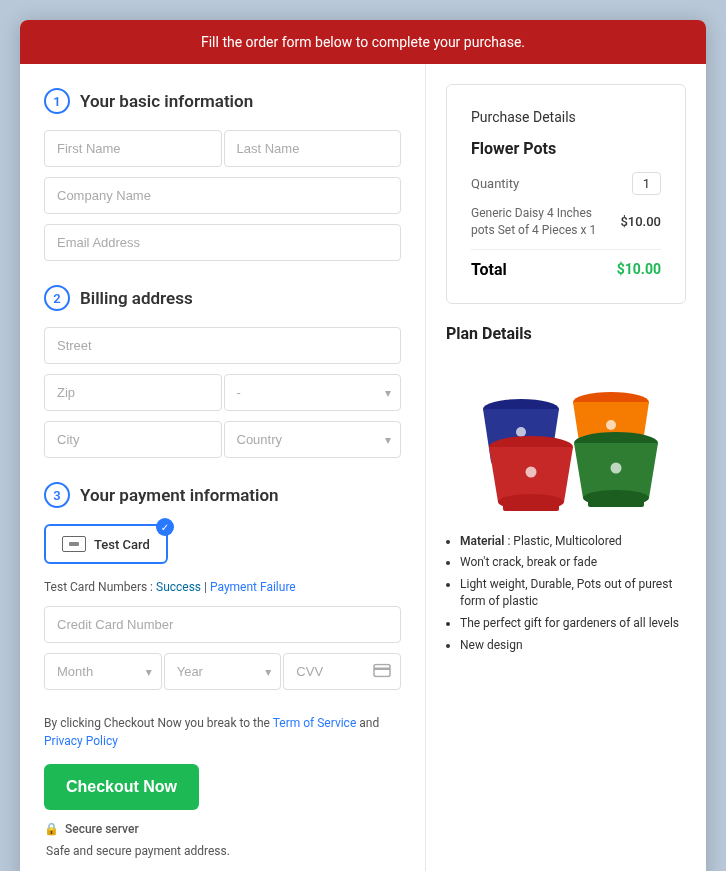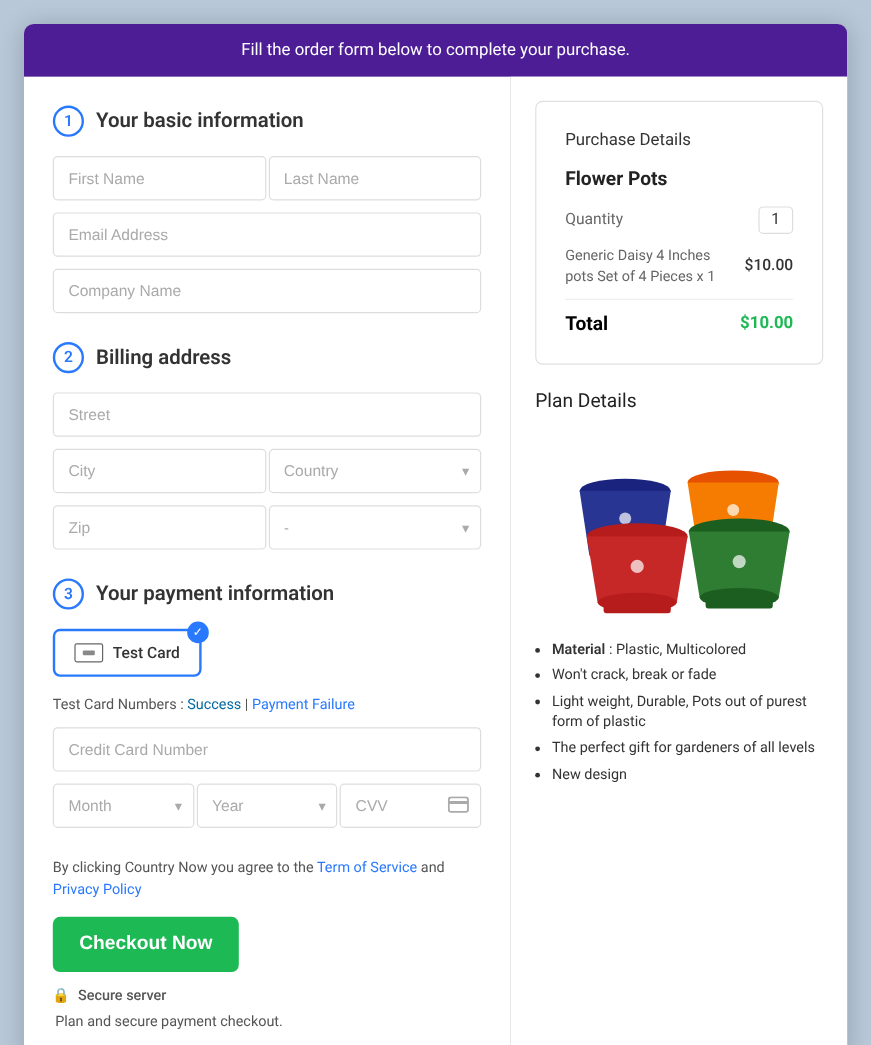--- a/index.html
+++ b/index.html
@@ -13,21 +13,21 @@
       padding: 20px;
     }
     .outer-container {
       width: 726px;
       background: #f0f0f0;
       border-radius: 8px;
       overflow: hidden;
       box-shadow: 0 2px 20px rgba(0,0,0,0.2);
     }
     .top-banner {
-      background: #4c1d95;
+      background: #b91c1c;
       color: white;
       text-align: center;
       padding: 14px 20px;
       font-size: 14px;
     }
     .main-content {
       display: flex;
       background: white;
     }
     .left-panel {
@@ -284,21 +284,21 @@
       font-weight: 700;
       color: #000000;
     }
     .total-price {
       font-size: 14px;
       font-weight: 700;
       color: #1db954;
     }
     .plan-details-title {
       font-size: 16px;
-      font-weight: 400;
+      font-weight: 700;
       color: #222;
       margin-bottom: 14px;
     }
     
     .pots-image {
       width: 100%;
       height: 160px;
       position: relative;
       margin-bottom: 16px;
       overflow: hidden;
@@ -339,64 +339,64 @@
         <div class="form-row">
           <div class="form-field">
             <input class="form-input" type="text" placeholder="First Name" style="">
           </div>
           <div class="form-field">
             <input class="form-input" type="text" placeholder="Last Name" style="">
           </div>
         </div>
         <div class="form-row">
           <div class="form-field">
+            <input class="form-input" type="text" placeholder="Company Name" style="">
+          </div>
+        </div>
+        <div class="form-row">
+          <div class="form-field">
             <input class="form-input" type="email" placeholder="Email Address" style="">
-          </div>
-        </div>
-        <div class="form-row">
-          <div class="form-field">
-            <input class="form-input" type="text" placeholder="Company Name" style="">
           </div>
         </div>
       </div>
 
       <div class="section">
         <div class="section-header">
           <div class="section-number">2</div>
           <span class="section-title">Billing address</span>
         </div>
         <div class="form-row">
           <div class="form-field">
             <input class="form-input" type="text" placeholder="Street" style="">
+          </div>
+        </div>
+        <div class="form-row">
+          <div class="form-field">
+            <input class="form-input" type="text" placeholder="Zip" style="">
+          </div>
+          <div class="select-wrapper">
+            <select class="form-select">
+              <option>-</option>
+              <option>Alabama</option>
+              <option>Alaska</option>
+              <option>Arizona</option>
+            </select>
           </div>
         </div>
         <div class="form-row">
           <div class="form-field">
             <input class="form-input" type="text" placeholder="City" style="">
           </div>
           <div class="select-wrapper">
             <select class="form-select">
               <option>Country</option>
               <option>United States</option>
               <option>United Kingdom</option>
               <option>Canada</option>
               <option>Australia</option>
-            </select>
-          </div>
-        </div>
-        <div class="form-row">
-          <div class="form-field">
-            <input class="form-input" type="text" placeholder="Zip" style="">
-          </div>
-          <div class="select-wrapper">
-            <select class="form-select">
-              <option>-</option>
-              <option>Alabama</option>
-              <option>Alaska</option>
-              <option>Arizona</option>
             </select>
           </div>
         </div>
       </div>
 
       <div class="section">
         <div class="section-header">
           <div class="section-number">3</div>
           <span class="section-title">Your payment information</span>
         </div>
@@ -455,31 +455,31 @@
               <svg width="18" height="14" viewBox="0 0 18 14" fill="none" xmlns="http://www.w3.org/2000/svg">
                 <rect x="1" y="1" width="16" height="12" rx="2" stroke="#aaa" stroke-width="1.5" fill="none"></rect>
                 <rect x="1" y="4" width="16" height="2.5" fill="#aaa"></rect>
               </svg>
             </span>
           </div>
         </div>
       </div>
 
       <div class="terms-text">
-        <span>By clicking Country Now you agree to the </span><a href="#">Term of Service</a><span> and </span><a href="#">Privacy Policy</a>
+        <span>By clicking Checkout Now you break to the </span><a href="#">Term of Service</a><span> and </span><a href="#">Privacy Policy</a>
       </div>
 
       <button class="checkout-btn">Checkout Now</button>
 
       <div class="secure-row">
         <span class="lock-icon">🔒</span>
         <span class="secure-text">Secure server</span>
       </div>
       <div>
-        <span class="safe-text">Plan and secure payment checkout.</span>
+        <span class="safe-text">Safe and secure payment address.</span>
       </div>
     </div>
 
     <div class="right-panel">
 
       <div class="purchase-details-box">
         <div class="purchase-details-title">Purchase Details</div>
         <div class="product-name">Flower Pots</div>
 
         <div class="detail-row">

